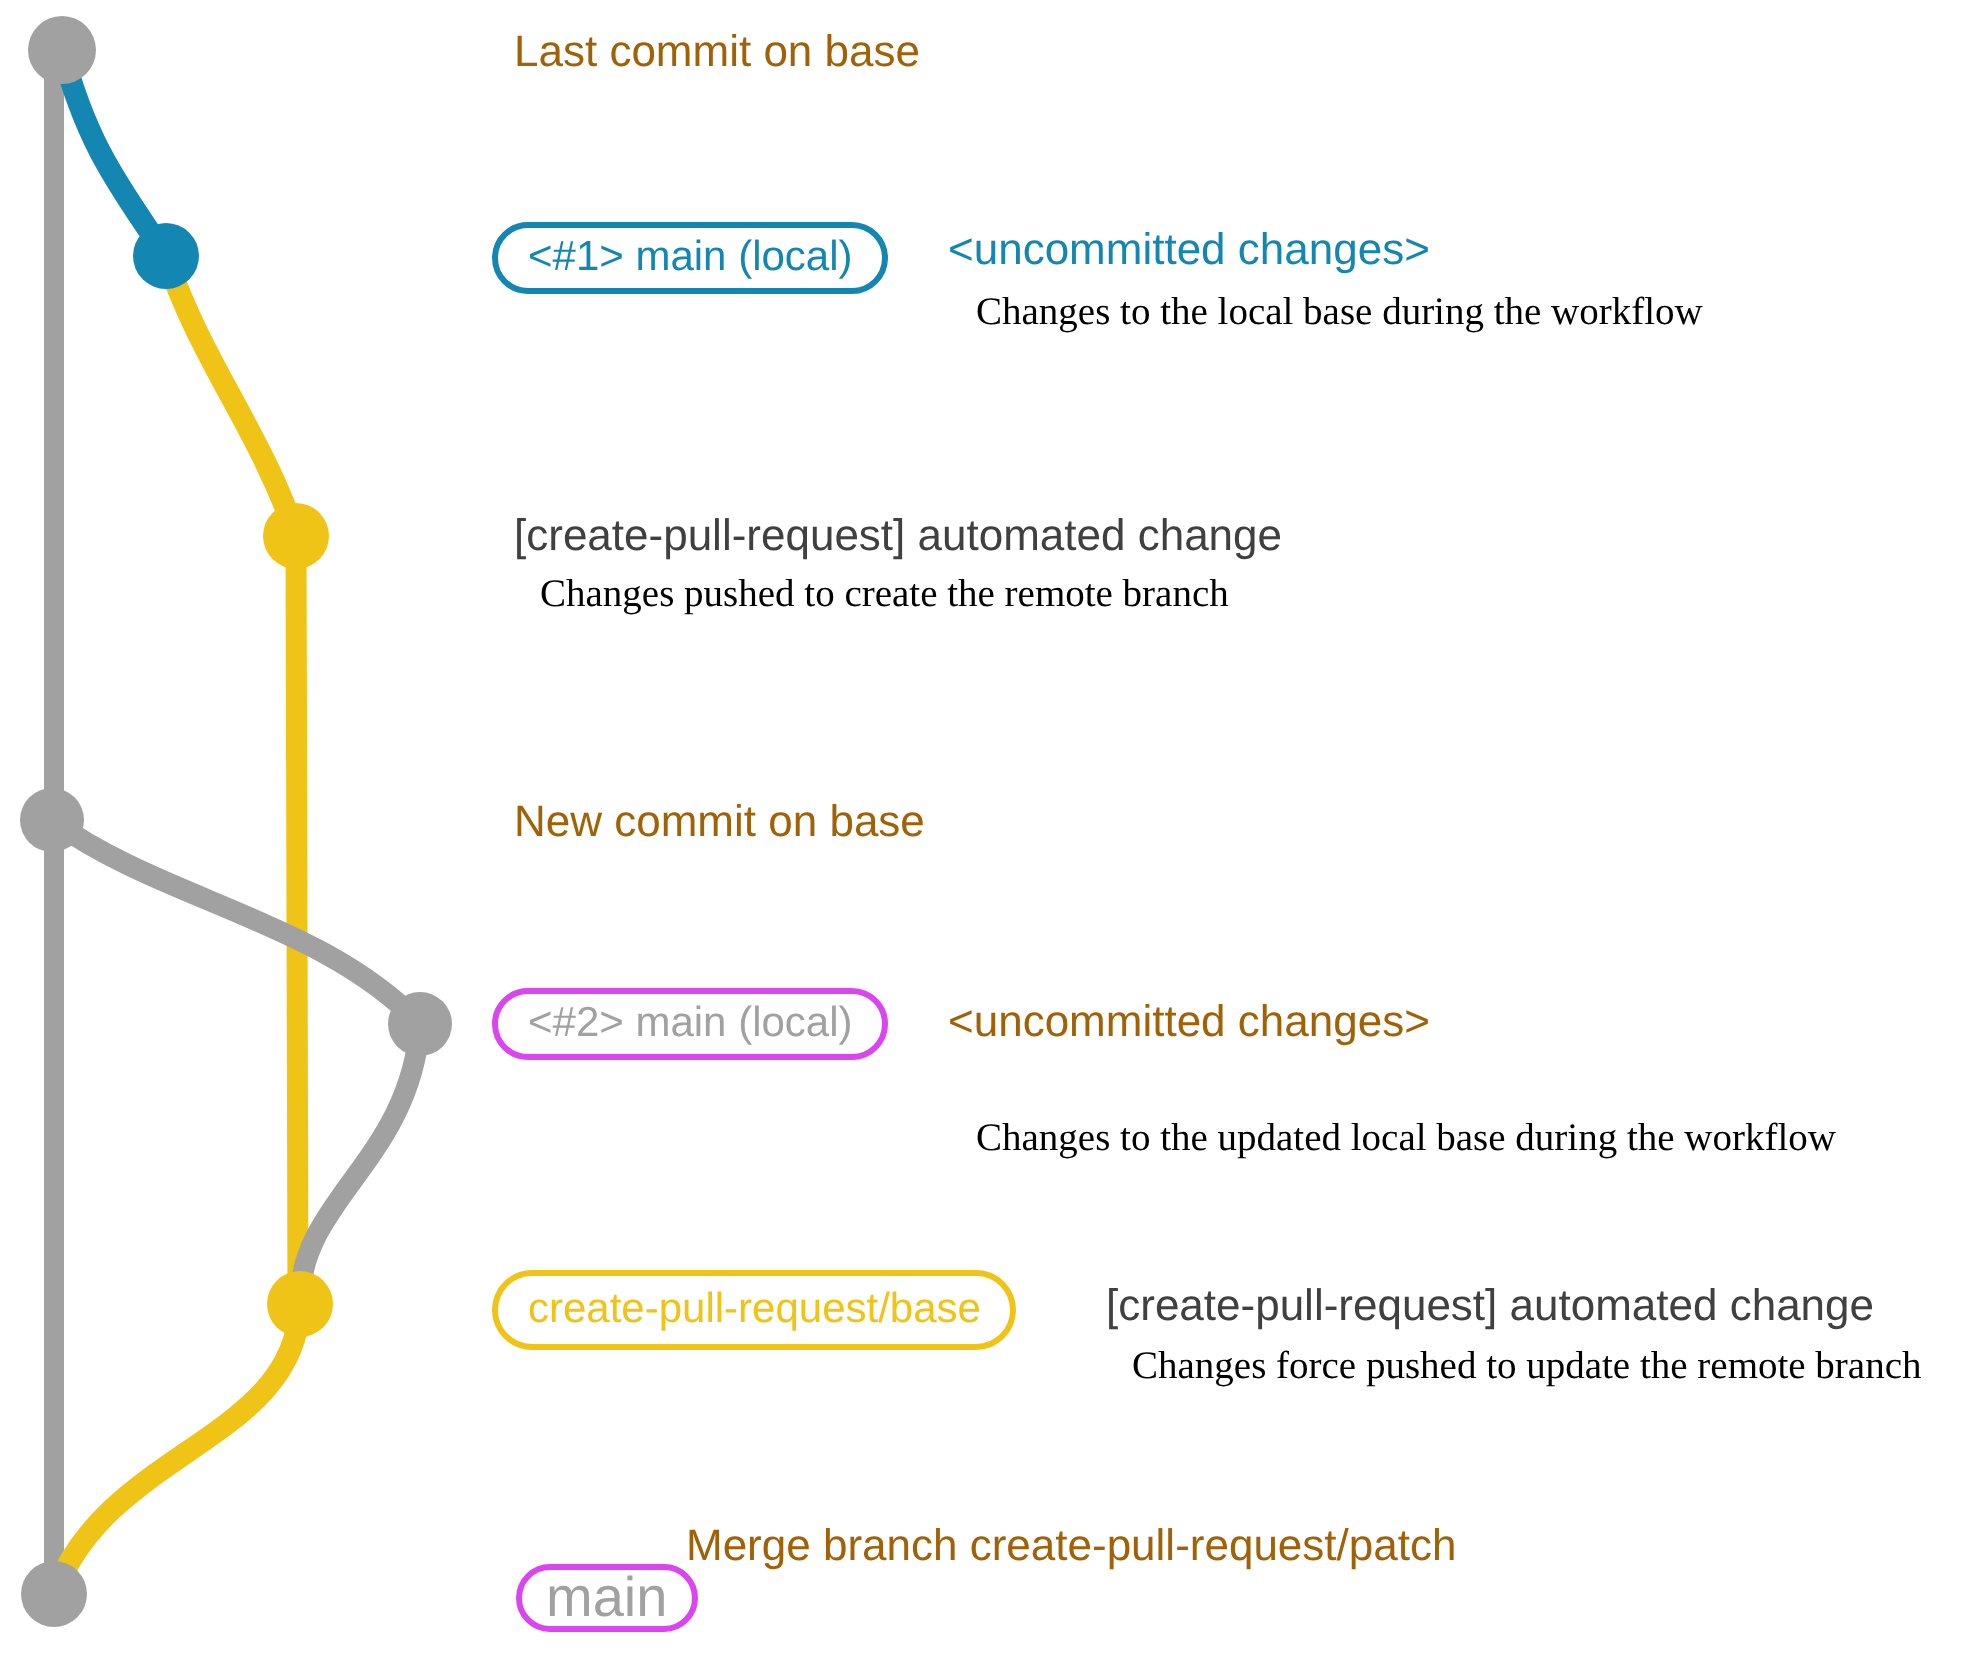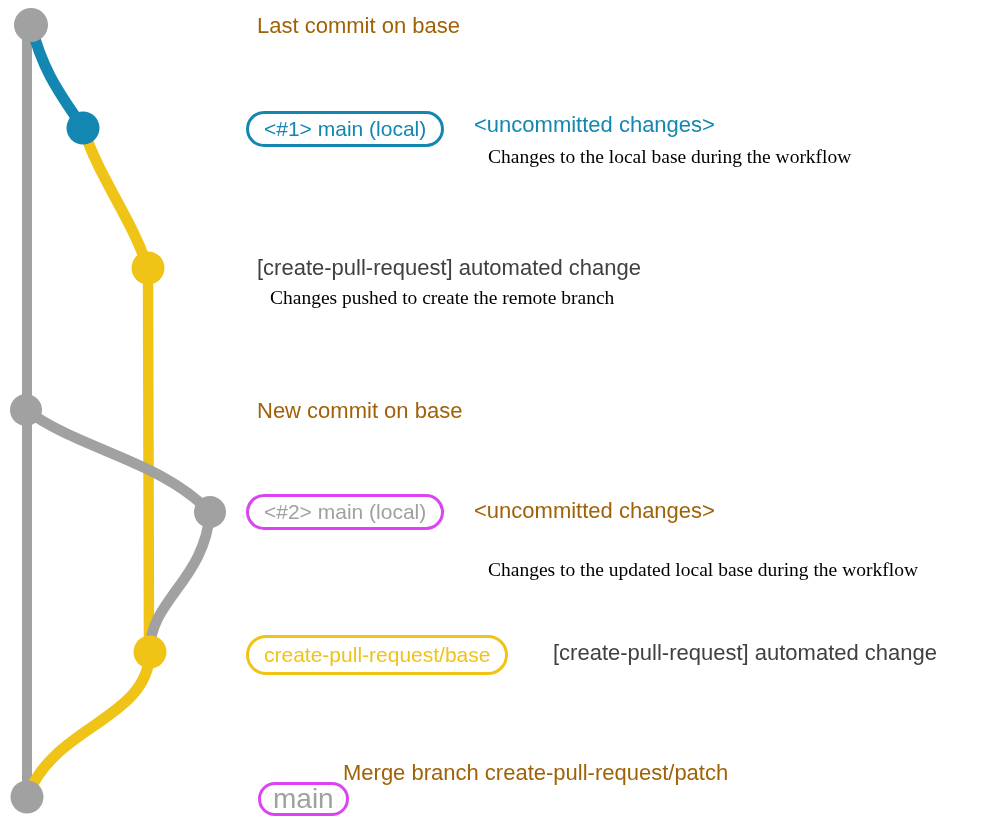--- a/index.html
+++ b/index.html
@@ -73,17 +73,18 @@
   <div class="txt gray-heading" style="left:257px;top:398px;">New commit on base</div>
 
   <div class="txt desc" style="left:270px;top:286px;">Changes pushed to create the remote branch</div>
 
   <div class="badge b2">&lt;#2&gt; main (local)</div>
   <div class="txt gray-heading" style="left:474px;top:498px;">&lt;uncommitted changes&gt;</div>
   <div class="txt desc" style="left:488px;top:531px;margin-top:27px;">Changes to the updated local base during the workflow</div>
 
   <div class="badge gold b3">create-pull-request/base</div>
   <div class="txt gold-heading" style="left:553px;top:640px;">[create-pull-request] automated change</div>
+  <div class="txt desc" style="left:566px;top:672px;">Changes force pushed to update the remote branch</div>
 
   <div class="badge b4">main</div>
   <div class="txt gray-heading" style="left:343px;top:760px;">Merge branch create-pull-request/patch</div>
 
 </div>
 
 </body></html>

